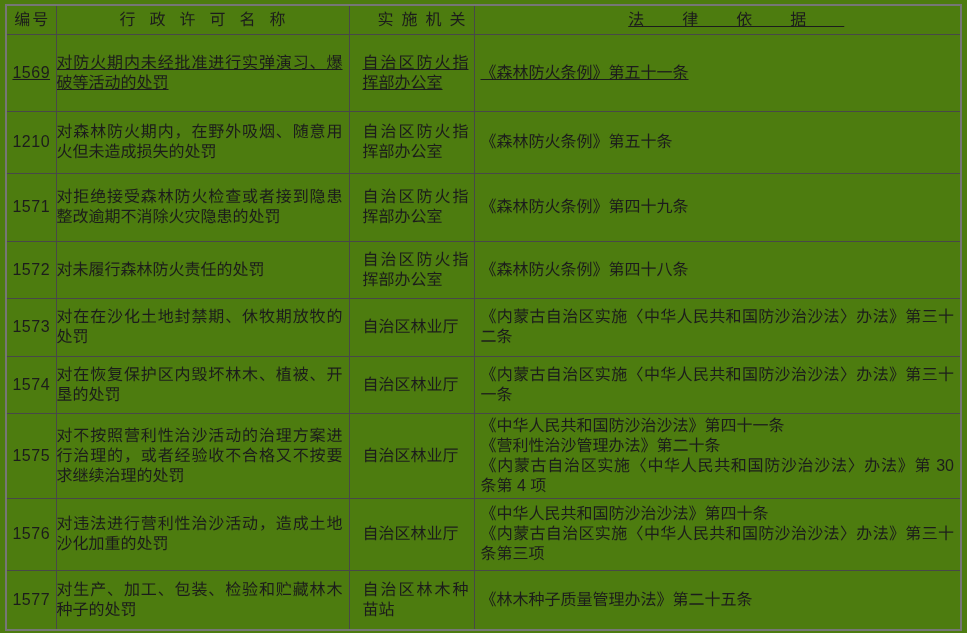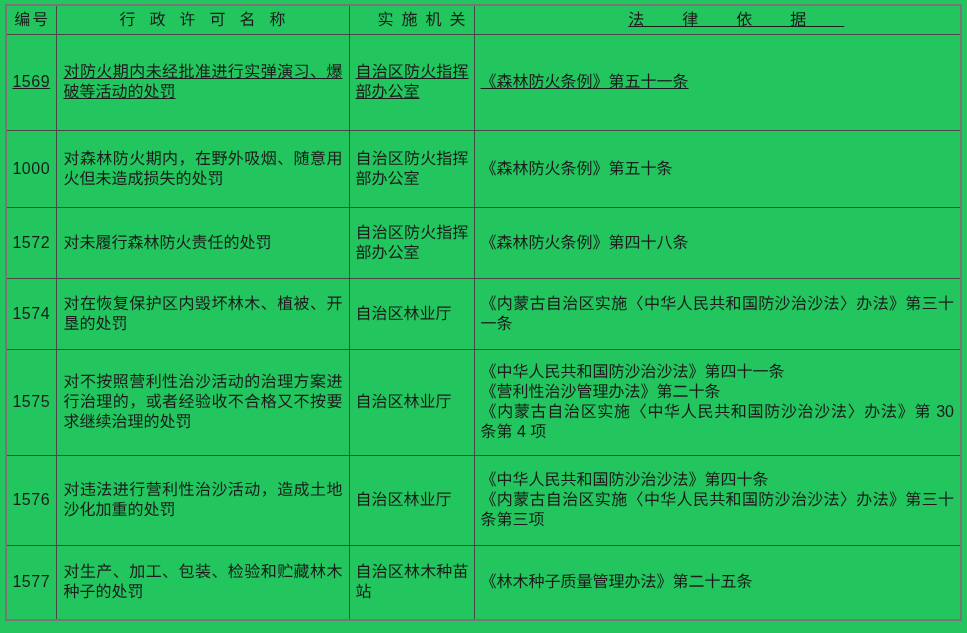--- a/index.html
+++ b/index.html
@@ -4,21 +4,21 @@
 <style>
   html, body {
     margin: 0;
     padding: 0;
     background: #ffffff;
   }
   .page {
     position: relative;
     width: 967px;
     height: 633px;
-    background: #22c55e;
+    background: #4d7c0f;
     font-family: "Liberation Sans", "DejaVu Sans", sans-serif;
     color: #1c1c1c;
     overflow: hidden;
   }
   table.permits {
     position: absolute;
     left: 5px;
     top: 4px;
     width: 955px;
     height: 617px;
@@ -56,26 +56,26 @@
   .th-name   { letter-spacing: 14px; text-indent: 14px; margin-left: 37px; }
   .th-agency { letter-spacing: 8px;  text-indent: 8px; padding-left: 20px;  }
   .th-legal  { letter-spacing: 38px; text-indent: 38px; text-decoration: underline; }
 
   td.cell-id {
     text-align: center;
     font-size: 13px;
     letter-spacing: 0.5px;
   }
   td.cell-name {
-    padding: 2px 6px 2px 7px;
+    padding: 2px 6px 2px 0;
     text-align: justify;
     text-justify: inter-ideograph;
   }
   td.cell-agency {
-    padding: 2px 5px 2px 6px;
+    padding: 2px 5px 2px 13px;
     text-align: justify;
     text-justify: inter-ideograph;
   }
   td.cell-legal {
     padding: 2px 6px 2px 6px;
     text-align: justify;
     text-justify: inter-ideograph;
     white-space: pre-line;
   }
 </style>
@@ -99,30 +99,42 @@
       </tr>
     </thead>
     <tbody>
       <tr class="r0">
         <td class="cell-id">1569</td>
         <td class="cell-name">对防火期内未经批准进行实弹演习、爆破等活动的处罚</td>
         <td class="cell-agency">自治区防火指挥部办公室</td>
         <td class="cell-legal">《森林防火条例》第五十一条</td>
       </tr>
       <tr class="r1">
-        <td class="cell-id">1000</td>
+        <td class="cell-id">1210</td>
         <td class="cell-name">对森林防火期内，在野外吸烟、随意用火但未造成损失的处罚</td>
         <td class="cell-agency">自治区防火指挥部办公室</td>
         <td class="cell-legal">《森林防火条例》第五十条</td>
+      </tr>
+      <tr class="r2">
+        <td class="cell-id">1571</td>
+        <td class="cell-name">对拒绝接受森林防火检查或者接到隐患整改逾期不消除火灾隐患的处罚</td>
+        <td class="cell-agency">自治区防火指挥部办公室</td>
+        <td class="cell-legal">《森林防火条例》第四十九条</td>
       </tr>
       <tr class="r3">
         <td class="cell-id">1572</td>
         <td class="cell-name">对未履行森林防火责任的处罚</td>
         <td class="cell-agency">自治区防火指挥部办公室</td>
         <td class="cell-legal">《森林防火条例》第四十八条</td>
+      </tr>
+      <tr class="r4">
+        <td class="cell-id">1573</td>
+        <td class="cell-name">对在在沙化土地封禁期、休牧期放牧的处罚</td>
+        <td class="cell-agency">自治区林业厅</td>
+        <td class="cell-legal">《内蒙古自治区实施〈中华人民共和国防沙治沙法〉办法》第三十二条</td>
       </tr>
       <tr class="r5">
         <td class="cell-id">1574</td>
         <td class="cell-name">对在恢复保护区内毁坏林木、植被、开垦的处罚</td>
         <td class="cell-agency">自治区林业厅</td>
         <td class="cell-legal">《内蒙古自治区实施〈中华人民共和国防沙治沙法〉办法》第三十一条</td>
       </tr>
       <tr class="r6">
         <td class="cell-id">1575</td>
         <td class="cell-name">对不按照营利性治沙活动的治理方案进行治理的，或者经验收不合格又不按要求继续治理的处罚</td>

